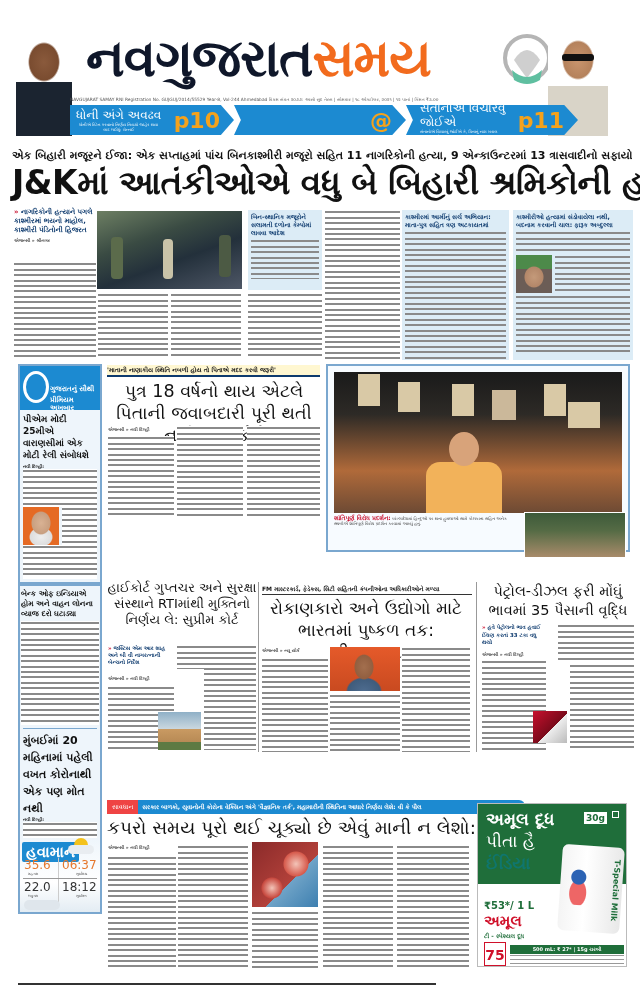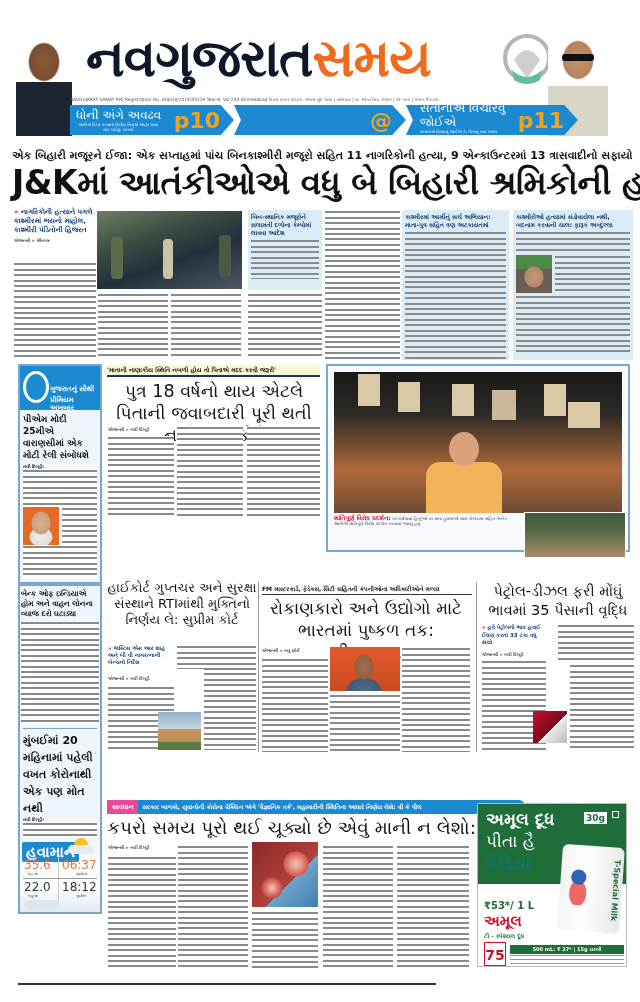--- a/index.html
+++ b/index.html
@@ -204,21 +204,21 @@
 
 <div class="abs h2" style="left:480px;top:582px;width:156px;font-size:14.5px;line-height:19px;text-align:center;font-weight:normal">પેટ્રોલ-ડીઝલ ફરી મોંઘું ભાવમાં 35 પૈસાની વૃદ્ધિ</div>
 <div class="abs" style="left:482px;top:624px;width:62px;font-size:5.5px;font-weight:bold;line-height:7.5px;color:#0d3a6e"><span class="bullet">»</span> <span>હવે પેટ્રોલનો ભાવ હવાઈ ઈંધણ કરતાં 33 ટકા વધુ થયો</span></div>
 <div class="abs byline" style="left:482px;top:652px">એજન્સી » નવી દિલ્હી</div>
 <div class="abs lines" style="left:482px;top:660px;width:64px;height:90px"></div>
 <div class="abs lines" style="left:558px;top:624px;width:76px;height:36px"></div>
 <div class="abs" style="left:533px;top:711px;width:34px;height:32px;background:linear-gradient(135deg,#c8102e 0,#7a0a1a 55%,#eee 55%,#bbb 100%)"></div>
 <div class="abs lines" style="left:570px;top:664px;width:64px;height:88px"></div>
 
 <div class="abs" style="left:107px;top:800px;width:418px;height:14px;background:#1c8ad1;display:flex;align-items:center;border-radius:0 6px 6px 0">
-  <span style="background:#ec4899;color:#fff;font-size:6.5px;font-weight:bold;padding:2px 5px;height:14px;display:flex;align-items:center">સાવધાન</span>
+  <span style="background:#ef4444;color:#fff;font-size:6.5px;font-weight:normal;padding:2px 5px;height:14px;display:flex;align-items:center">સાવધાન</span>
   <span style="color:#fff;font-size:6px;font-weight:bold;padding-left:4px;white-space:nowrap;overflow:hidden">સરકાર બાળકો, યુવાનોની કોરોના વેક્સિન અંગે 'વૈજ્ઞાનિક તર્ક', મહામારીની સ્થિતિના આધારે નિર્ણય લેશે: વી કે પૌલ</span>
 </div>
 <div class="abs" style="left:107px;top:815px;width:425px;font-size:18.5px;line-height:26px;white-space:nowrap;overflow:hidden">કપરો સમય પૂરો થઈ ચૂક્યો છે એવું માની ન લેશો: ટાસ્ક ફોર્સ</div>
 <div class="abs byline" style="left:108px;top:845px">એજન્સી » નવી દિલ્હી</div>
 <div class="abs lines" style="left:108px;top:856px;width:68px;height:112px"></div>
 <div class="abs lines" style="left:178px;top:845px;width:70px;height:123px"></div>
 <div class="abs" style="left:252px;top:842px;width:66px;height:65px;background:radial-gradient(circle at 44px 22px,#f3c4b8 0,#d65a4c 12px,transparent 13px),radial-gradient(circle at 20px 46px,#f3c4b8 0,#c84a40 10px,transparent 11px),linear-gradient(135deg,#8a2a2a 0,#b3413a 60%,#6fa3c7 60%,#3d7fb0 100%)"></div>
 <div class="abs lines" style="left:252px;top:911px;width:66px;height:57px"></div>
 <div class="abs lines" style="left:323px;top:845px;width:70px;height:123px"></div>
 <div class="abs lines" style="left:397px;top:845px;width:72px;height:123px"></div>

